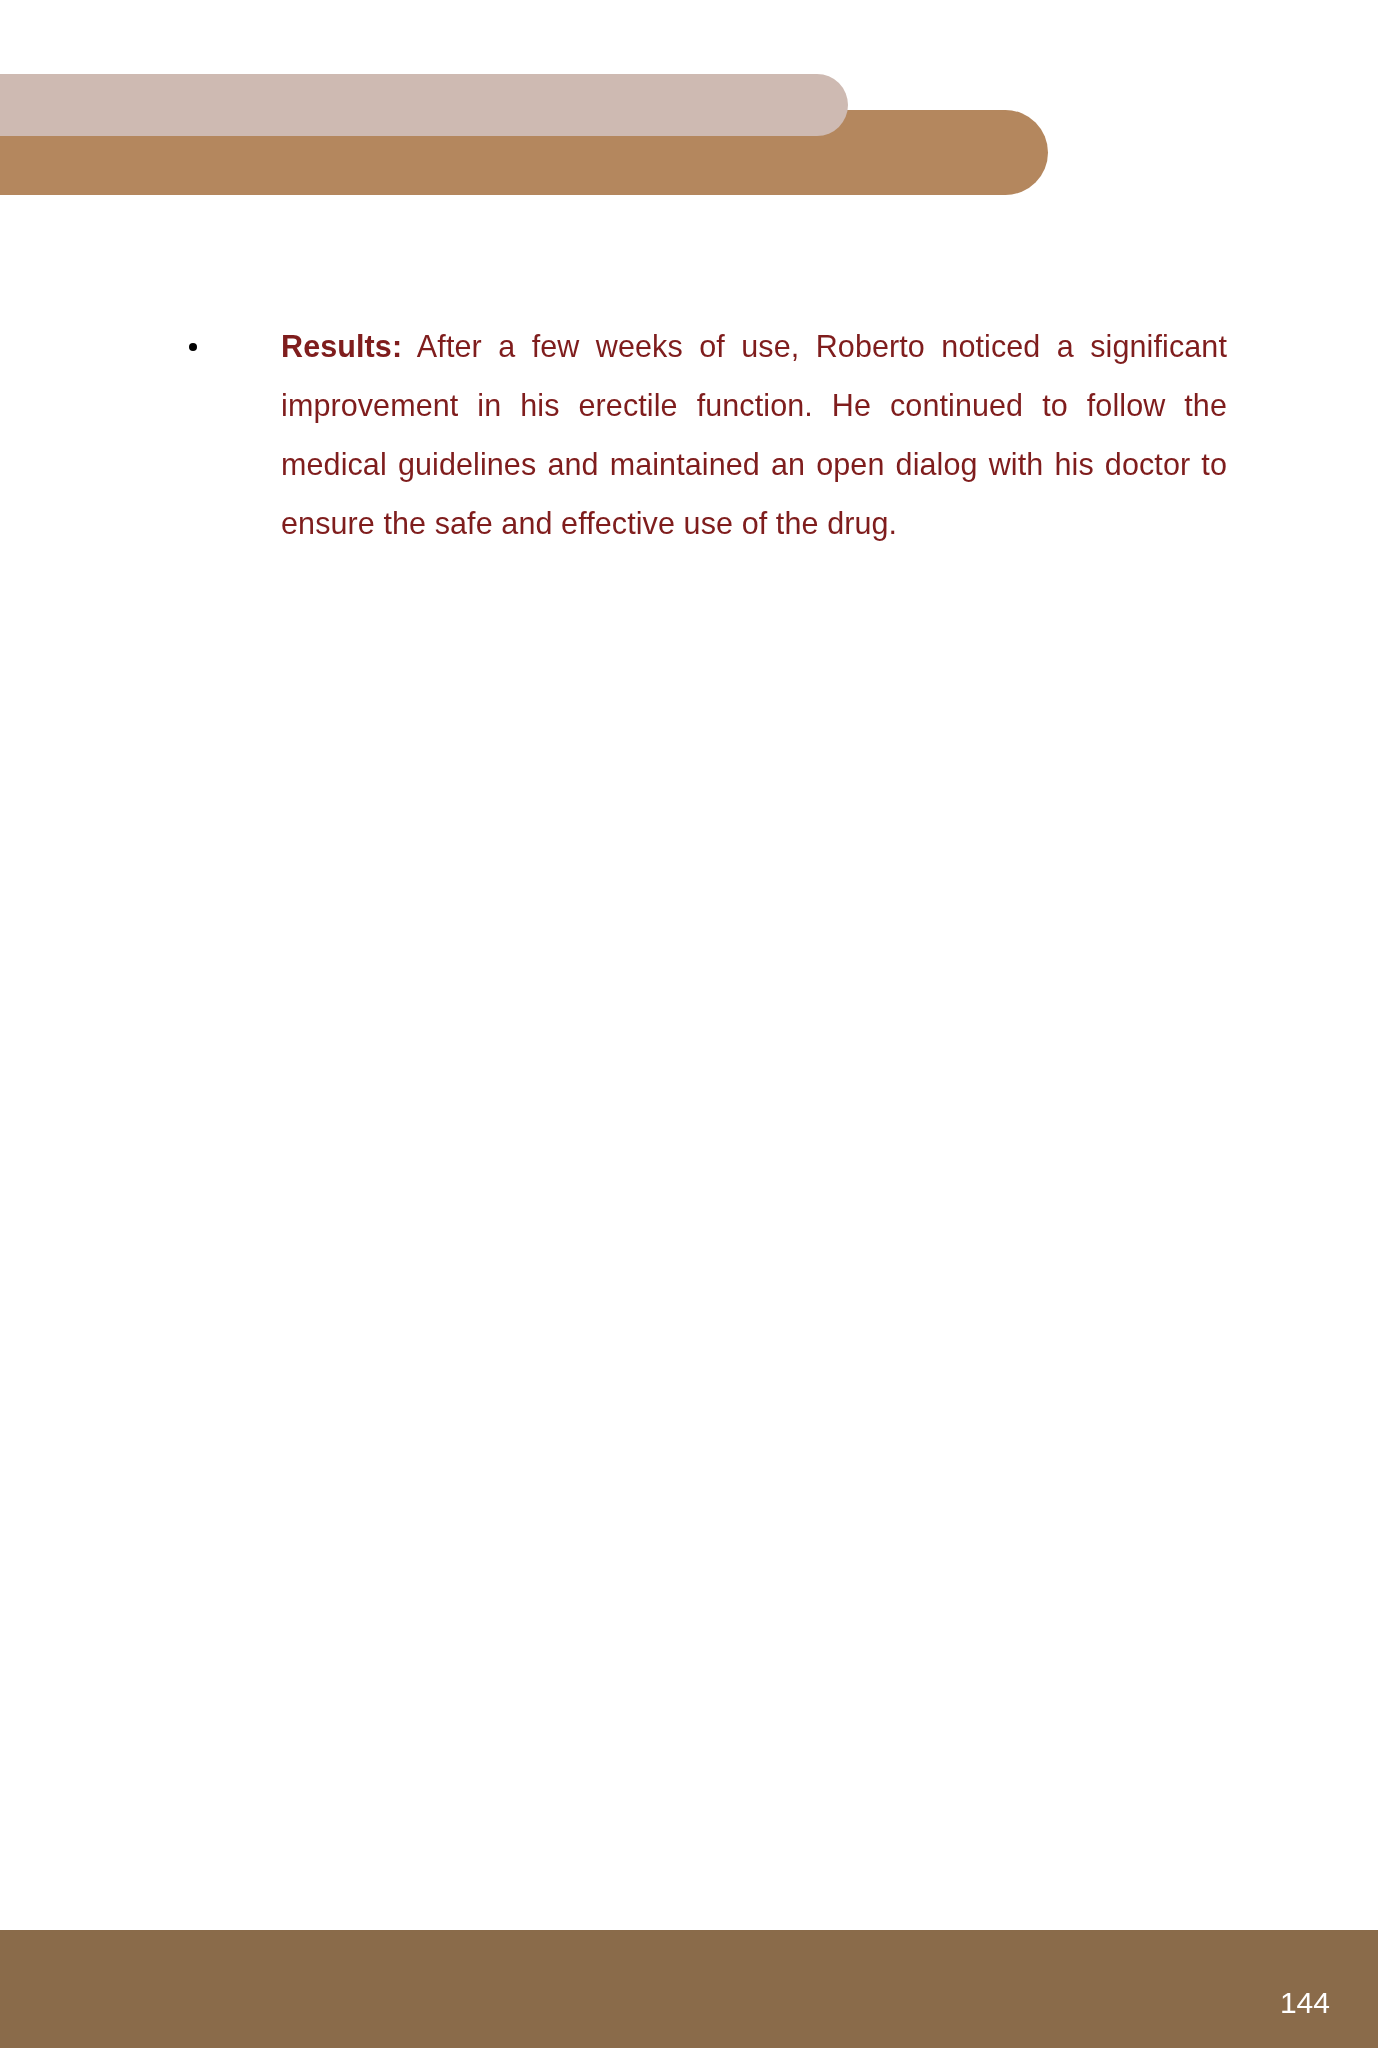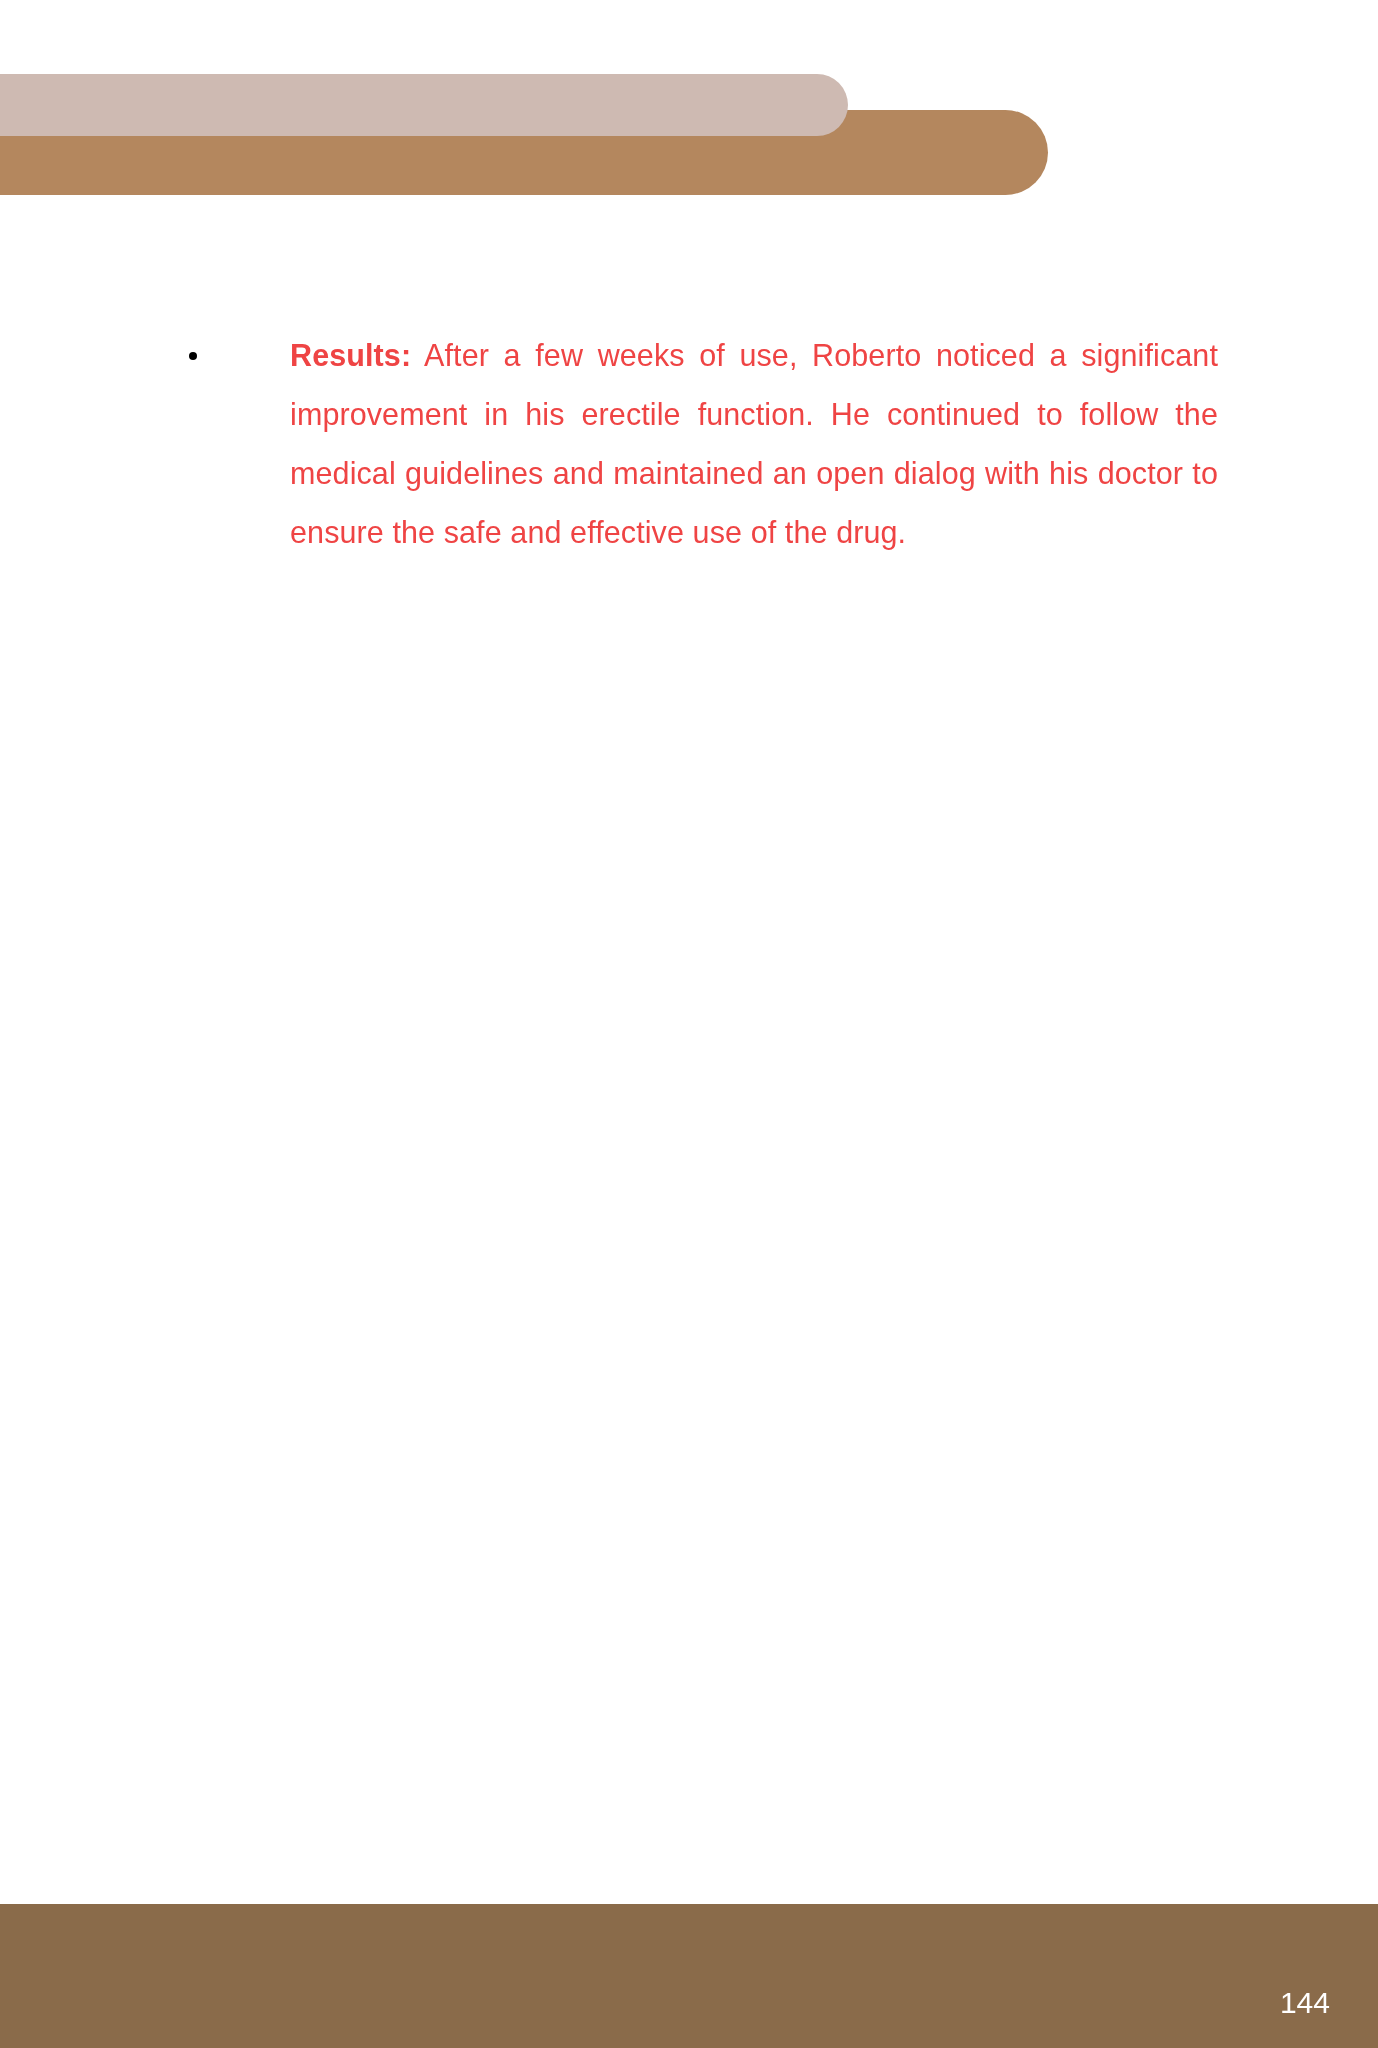--- a/index.html
+++ b/index.html
@@ -61,39 +61,39 @@
   .bullet-dot {
     position: absolute;
     left: 45px;
     top: 26px;
     width: 8px;
     height: 8px;
     border-radius: 50%;
     background: #000000;
   }
   .para {
-    margin: 16px;
+    margin: 7px;
     font-size: 30.5px;
     line-height: 1.93;
-    color: #ef4444;
+    color: #7f1d1d;
     text-align: justify;
     text-justify: inter-word;
     letter-spacing: 0.1px;
   }
   .para .lead {
     font-weight: bold;
   }
 
   
   .footer-bar {
     position: absolute;
     left: 0;
     bottom: 0;
     width: 1378px;
-    height: 144px;
+    height: 118px;
     background: #8a6b4a;
   }
   .page-number {
     position: absolute;
     right: 48px;
     bottom: 28px;
     color: #ffffff;
     font-size: 30px;
     font-family: "Liberation Sans", sans-serif;
   }

